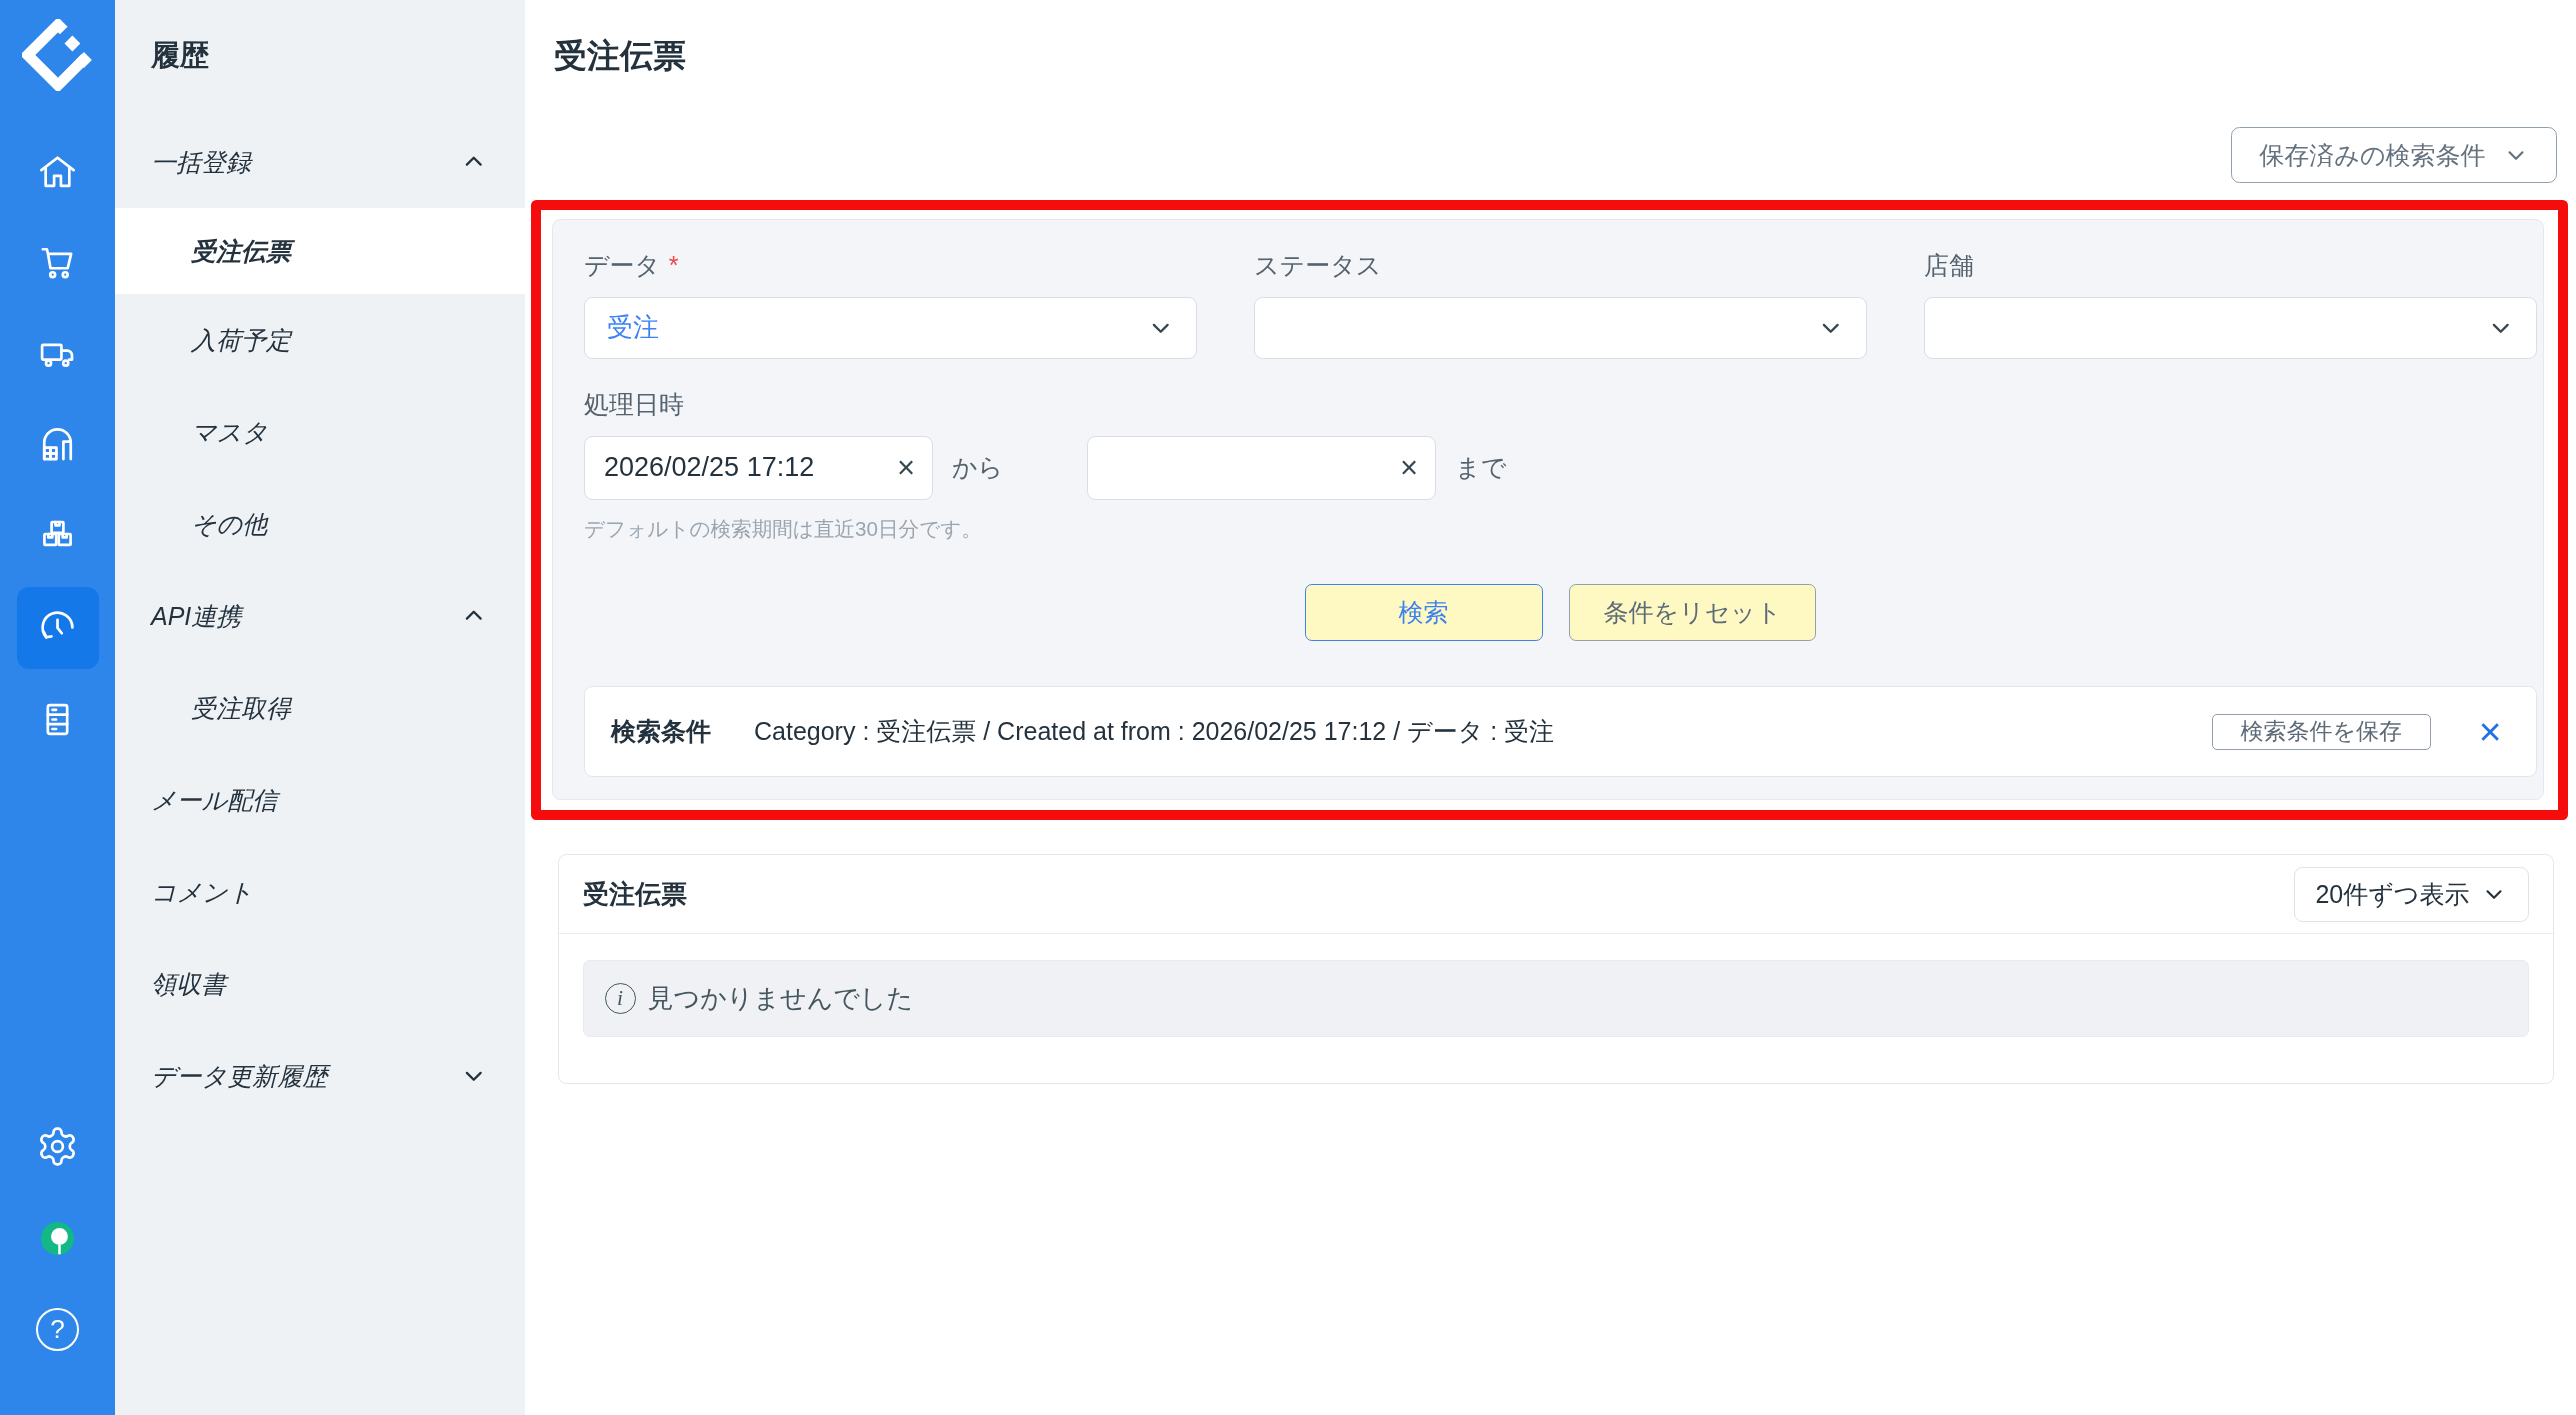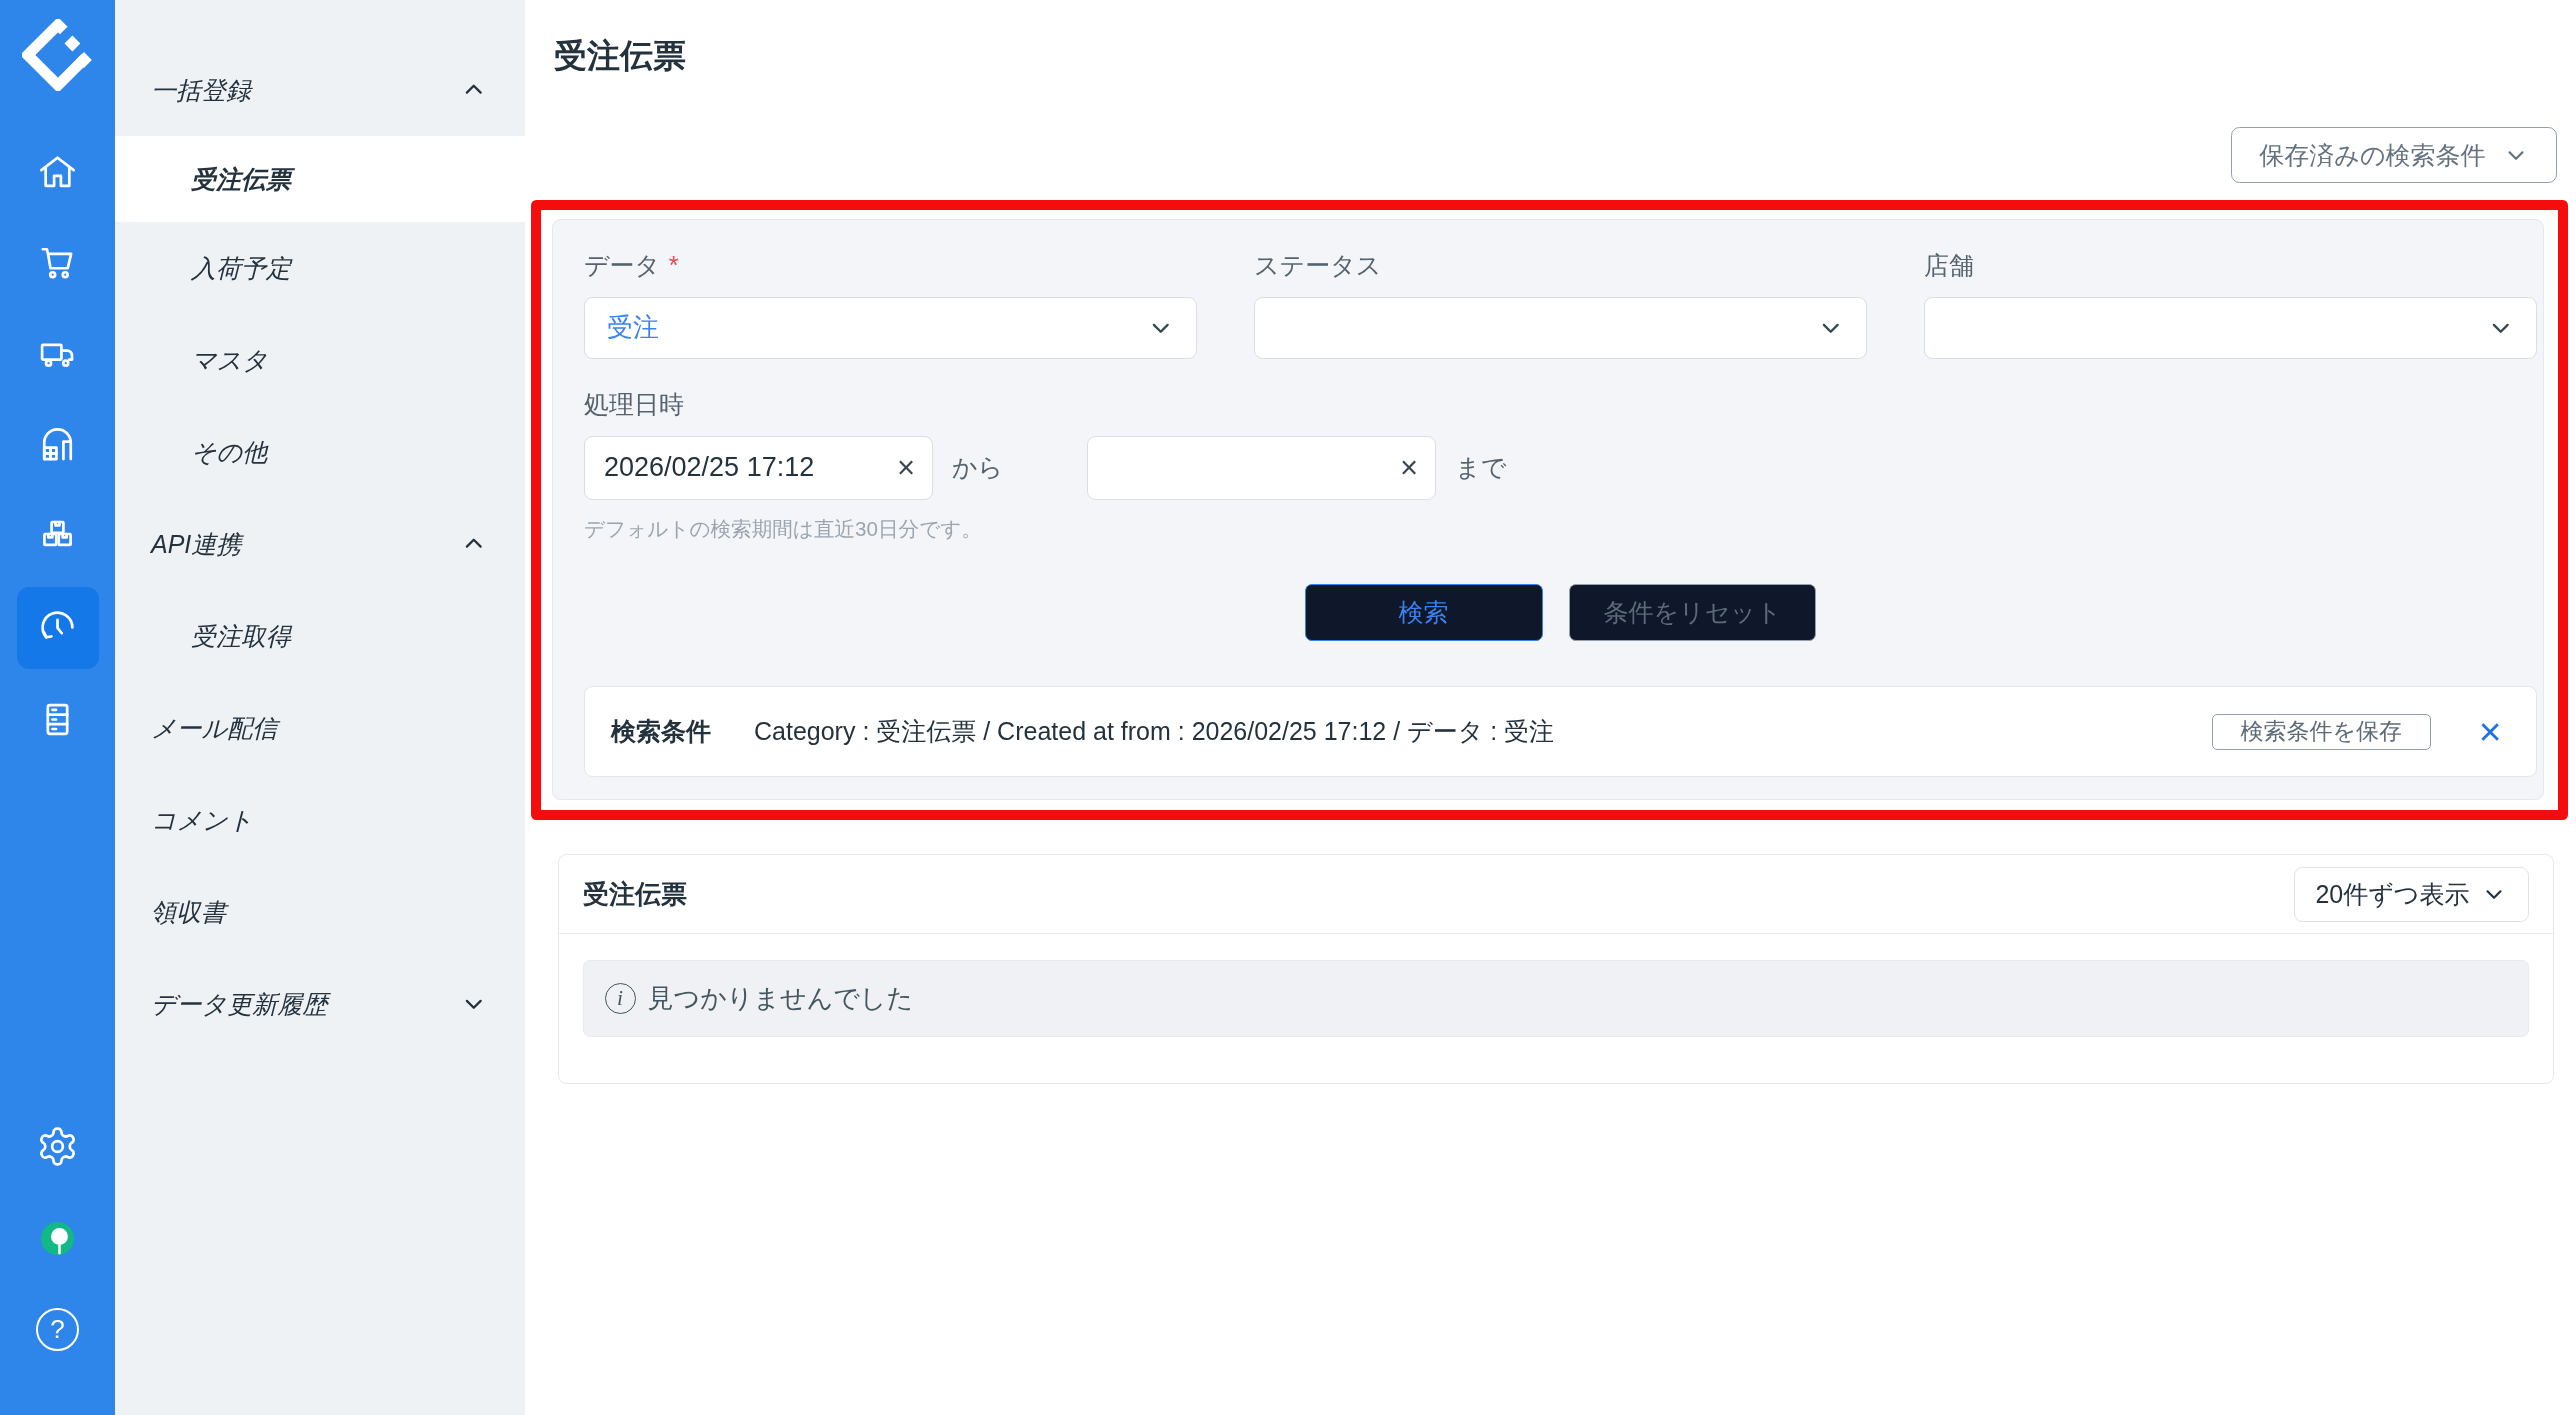--- a/index.html
+++ b/index.html
@@ -81,21 +81,21 @@
   .dt-input input {
     border:none; outline:none; width:258px; font-size:27px; color:#24323E;
     font-family:inherit; background:transparent;
   }
   .clear-x { font-size:31px; color:#37474F; cursor:pointer; line-height:1; }
   .dt-suffix { font-size:25px; color:#55636F; margin-left:19px; }
   .dt-gap { width:84px; }
   .helper { margin-top:15.5px; font-size:20.6px; color:#9AA5B0; }
   .btn-row { display:flex; justify-content:center; gap:26px; margin-top:41px; width:1953px; }
   .btn {
-    height:57px; background:#0f172a; border-radius:6.9px; font-size:25px;
+    height:57px; background:#fef9c3; border-radius:6.9px; font-size:25px;
     display:flex; align-items:center; justify-content:center; cursor:pointer;
   }
   .btn-search { width:238px; border:1.7px solid #3B82F0; color:#3B82F0; }
   .btn-reset { min-width:240px; padding:0 34px; border:1.7px solid #939FAB; color:#5D6B78; }
   .summary-bar {
     margin-top:45px; width:1953px; height:91px; background:#fff;
     border:1.7px solid #E2E6EA; border-radius:8.6px;
     display:flex; align-items:center; padding:0 26px;
   }
   .summary-label { font-weight:bold; font-size:25px; margin-right:43px; white-space:nowrap; }
@@ -216,20 +216,21 @@
         <path d="M13.1 15.6v5.2" stroke="#fff" stroke-width="1.4"></path>
       </svg>
     </div>
     <div class="icon-btn">
       <span class="help-circle">?</span>
     </div>
   </div>
 </div>
 
 <div class="sidebar">
+  <div class="sidebar-title">履歴</div>
   <div class="side-menu">
     <div class="side-row">
       <span>一括登録</span>
       <svg viewBox="0 0 24 24" fill="none" stroke="#24323E" stroke-width="2" stroke-linecap="round" stroke-linejoin="round">
           <polyline points="6 14.5 12 8.5 18 14.5"></polyline>
         </svg>
     </div>
     <div class="side-row sub active">
       <span>受注伝票</span>
     </div>

